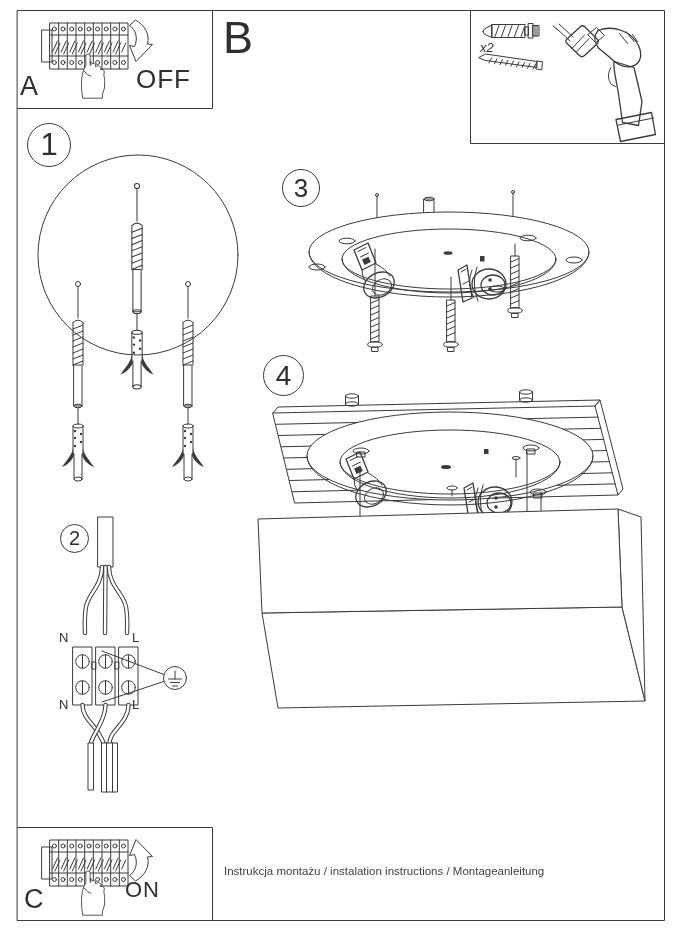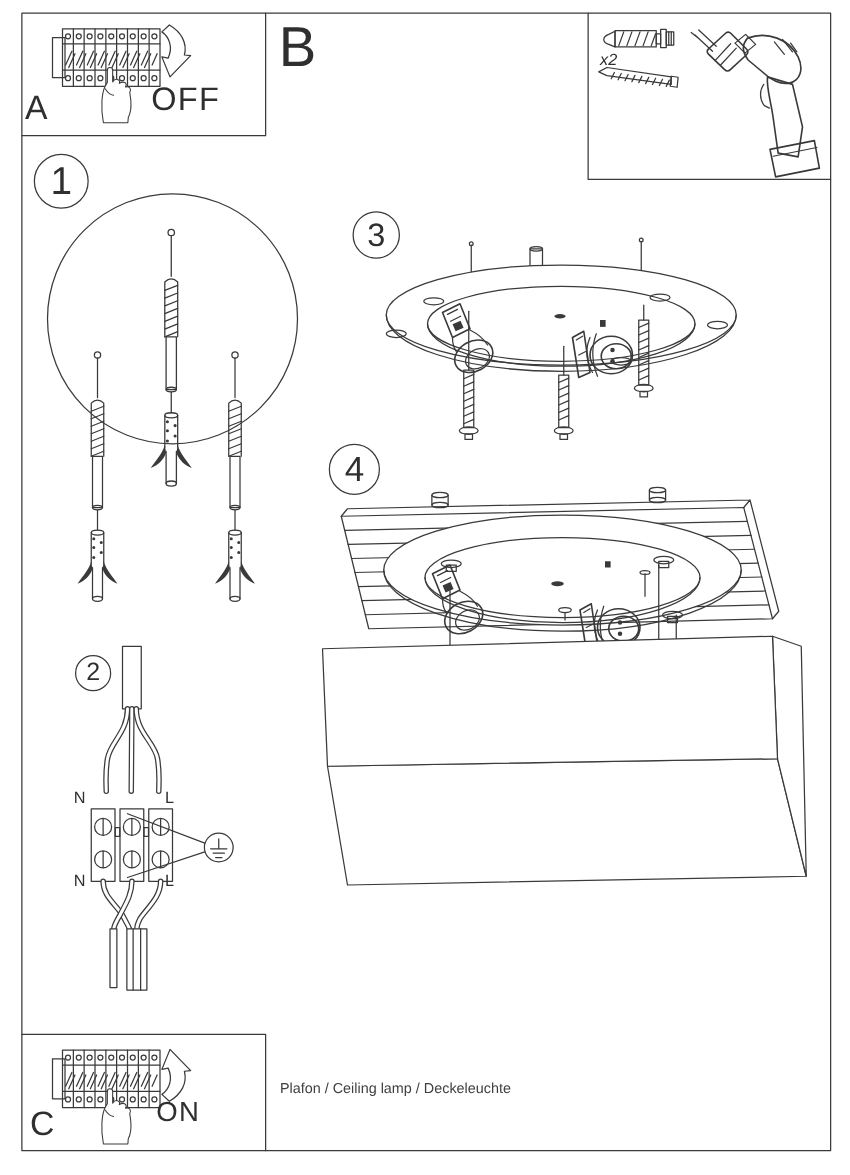--- a/index.html
+++ b/index.html
@@ -11,21 +11,21 @@
   .thk, .thk *{stroke-width:1.3;}
   .fl{fill:#3a3a3a;stroke:none;}
   .wt{fill:#ffffff;stroke:#3a3a3a;stroke-width:1;stroke-linejoin:round;}
   .w1{fill:none;stroke:#3a3a3a;stroke-width:4.4;stroke-linecap:round;}
   .w2{fill:none;stroke:#ffffff;stroke-width:2.4;stroke-linecap:round;}
   
   .t{position:absolute;white-space:nowrap;color:#2f2f2f;}
   .t-a{left:20px;top:71px;font-size:27px;}
   .t-b{left:223px;top:12px;font-size:45px;}
   .t-c{left:24px;top:884px;font-size:27px;}
-  .t-off{left:121px;top:64px;font-size:26px;letter-spacing:1px;}
+  .t-off{left:136px;top:64px;font-size:26px;letter-spacing:1px;}
   .t-on{left:125px;top:877px;font-size:22px;letter-spacing:1px;}
   .t-x2{left:480px;top:40px;font-size:13px;font-style:italic;}
   .t-n1{left:59px;top:630px;font-size:13px;}
   .t-l1{left:132px;top:630px;font-size:13px;}
   .t-n2{left:59px;top:697px;font-size:13px;}
   .t-l2{left:132px;top:697px;font-size:13px;}
   .step-circle{position:absolute;border:1.6px solid #3a3a3a;border-radius:50%;
         display:flex;align-items:center;justify-content:center;background:#fff;}
   #s1{left:27px;top:123px;width:42px;height:42px;font-size:31px;}
   #s2{left:60px;top:524px;width:27px;height:27px;font-size:20px;}
@@ -327,16 +327,16 @@
 <div class="step-circle" id="s4">
   <span>4</span>
 </div>
 
 <span class="t t-n1">N</span>
 <span class="t t-l1">L</span>
 <span class="t t-n2">N</span>
 <span class="t t-l2">L</span>
 
 <div class="footer">
-  <div>Plafon / Ceiling lamp / Deckeleuchte</div>
+  <div>Instrukcja montażu / instalation instructions / Montageanleitung</div>
 </div>
 
 </div>
 
 </body></html>

